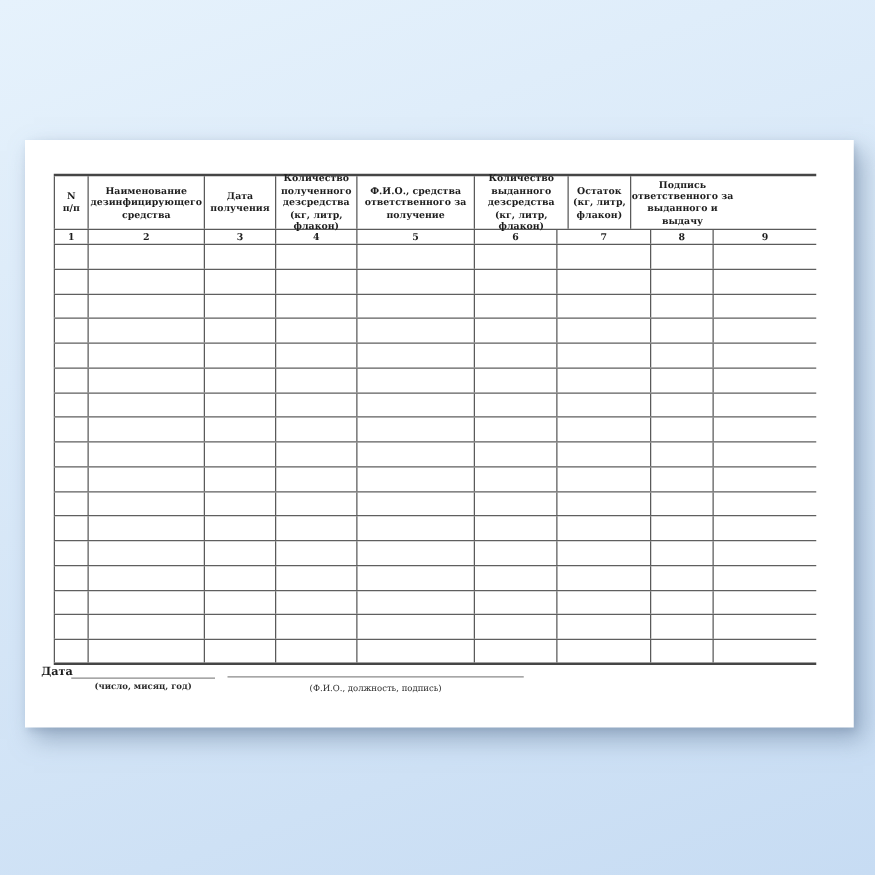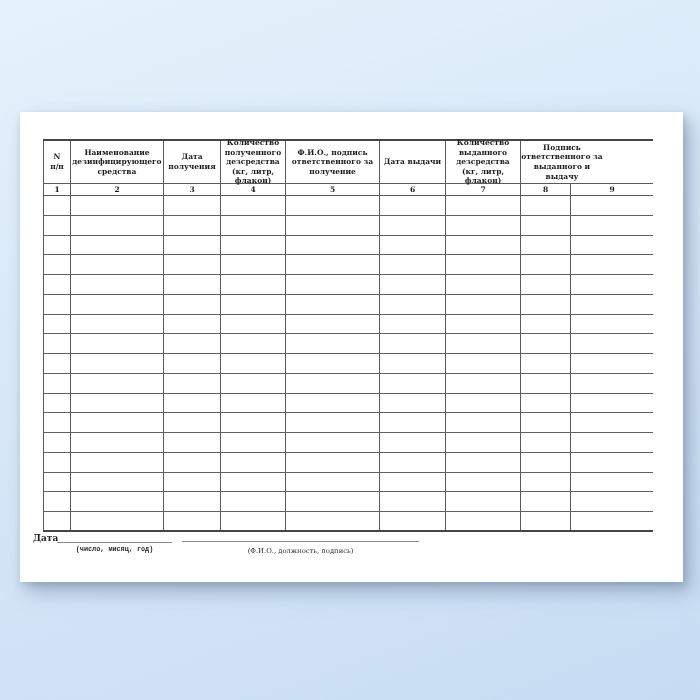--- a/index.html
+++ b/index.html
@@ -59,21 +59,21 @@
     font-size: 9px; font-weight: bold;
   }
   .date-line {
     position: absolute; left: 37px; top: 413px;
     width: 115px; height: 18px;
     border-bottom: 1px solid #8a8a8a;
   }
   .date-caption {
     position: absolute; left: 37px; top: 433px;
     width: 115px; text-align: center;
-    font-size: 6.8px; font-weight: bold; color: #2a2a2a; font-family: Liberation Mono, monospace;
+    font-size: 6.8px; font-weight: bold; color: #2a2a2a;
   }
   .sig-line {
     position: absolute; left: 162px; top: 412px;
     width: 237px; height: 18px;
     border-bottom: 1px solid #8a8a8a;
   }
   .sig-caption {
     position: absolute; left: 162px; top: 435px;
     width: 237px; text-align: center;
     font-size: 6.8px; font-weight: normal; color: #2a2a2a;
@@ -91,28 +91,30 @@
 п/п</div>
       <div class="th c2">Наименование
 дезинфицирующего
 средства</div>
       <div class="th c3">Дата
 получения</div>
       <div class="th c4">Количество
 полученного
 дезсредства
 (кг, литр, флакон)</div>
-      <div class="th c5">Ф.И.О., подпись
+      <div class="th c5">Ф.И.О., средства
 ответственного за
 получение</div>
-      <div class="th c6">Дата выдачи</div>
       <div class="th c7">Количество
 выданного
 дезсредства
 (кг, литр, флакон)</div>
+      <div class="th c8">Остаток
+(кг, литр,
+флакон)</div>
       <div class="th c9">Подпись
 ответственного за
 выданного и выдачу</div>
     </div>
 
     <div class="tr num-row">
       <div class="num c1">1</div>
       <div class="num c2">2</div>
       <div class="num c3">3</div>
       <div class="num c4">4</div>

